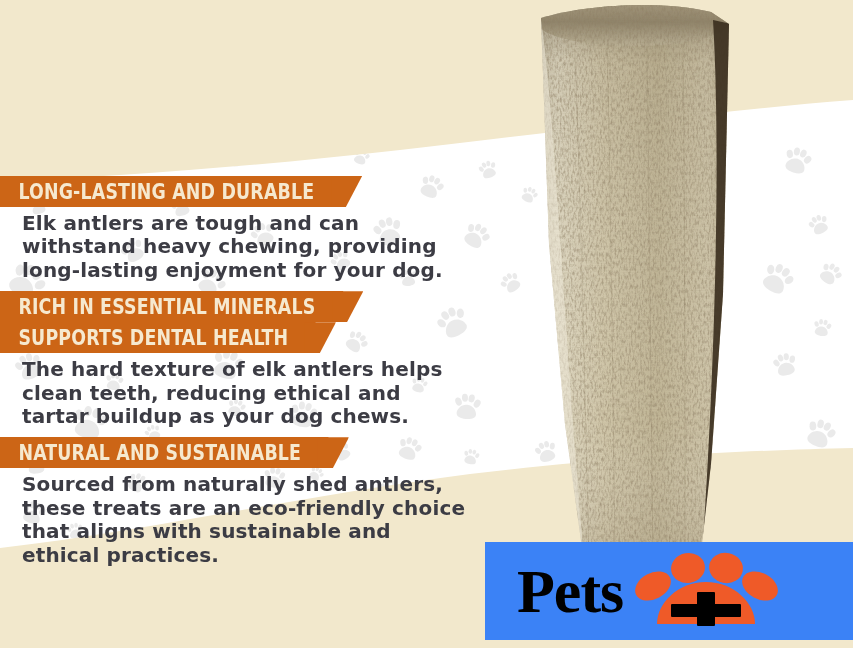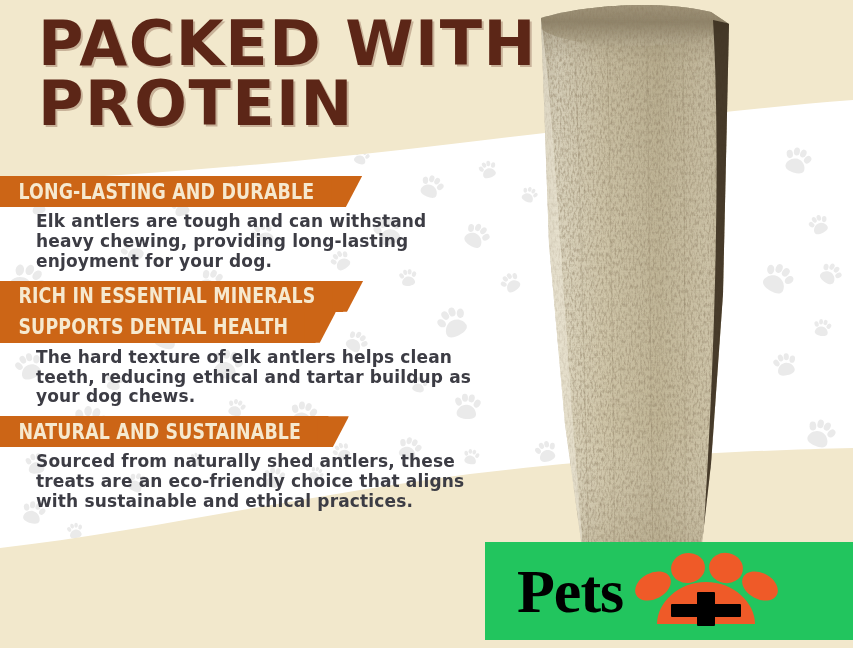--- a/index.html
+++ b/index.html
@@ -75,35 +75,35 @@
     content:"";
     position:absolute;
     right:-22px; top:0;
     width:34px; height:31px;
     background:#cc6516;
     clip-path:polygon(0 0, 100% 0, 48% 100%, 0 100%);
   }
   .btext { position:relative; z-index:2; }
 
   .body-copy {
-    margin:5px 0 9px 36px;
+    margin:5px 0 9px 22px;
     width:452px;
     font-family:"DejaVu Sans", sans-serif;
     font-weight:bold;
-    font-size:17px;
+    font-size:20px;
     line-height:1.17;
     color:#3c3c44;
     letter-spacing:.15px;
   }
 
   
   .logo-box {
     position:absolute; left:485px; top:542px;
     width:368px; height:98px;
-    background:#22c55e;
+    background:#3b82f6;
     z-index:7;
     display:flex; align-items:center;
   }
   .logo-word {
     font-family:"Liberation Serif","DejaVu Serif", serif;
     font-weight:bold;
     font-size:62px;
     color:#000000;
     margin-left:32px;
     letter-spacing:-1px;
@@ -850,24 +850,20 @@
         <g stroke="#7a6b50" stroke-width="1" opacity="0.18">
           <path d="M60 60 C66 220, 70 400, 74 570" fill="none"></path>
           <path d="M92 50 C96 220, 98 400, 100 570" fill="none"></path>
           <path d="M132 48 C134 220, 136 400, 138 570" fill="none"></path>
           <path d="M168 52 C170 220, 170 400, 170 570" fill="none"></path>
         </g>
       </g>
     </svg>
   </div>
 
-  <h1 class="title">
-    <span>PACKED  WITH</span>
-    <span class="l2">PROTEIN</span>
-  </h1>
 
   <div class="features" id="featureList">
       <div class="feature"><div class="banner">
           <span class="btext">LONG-LASTING AND DURABLE</span>
         </div><p class="body-copy">Elk antlers are tough and can withstand heavy chewing, providing long-lasting enjoyment for your dog.</p></div>
       <div class="feature"><div class="banner">
           <span class="btext">RICH IN ESSENTIAL MINERALS</span>
         </div></div>
       <div class="feature"><div class="banner">
           <span class="btext">SUPPORTS DENTAL HEALTH</span>

